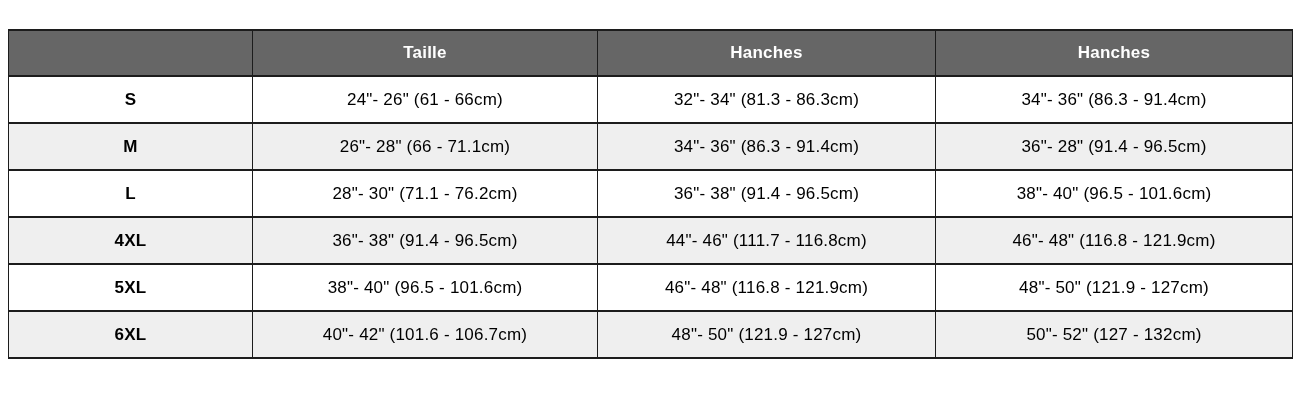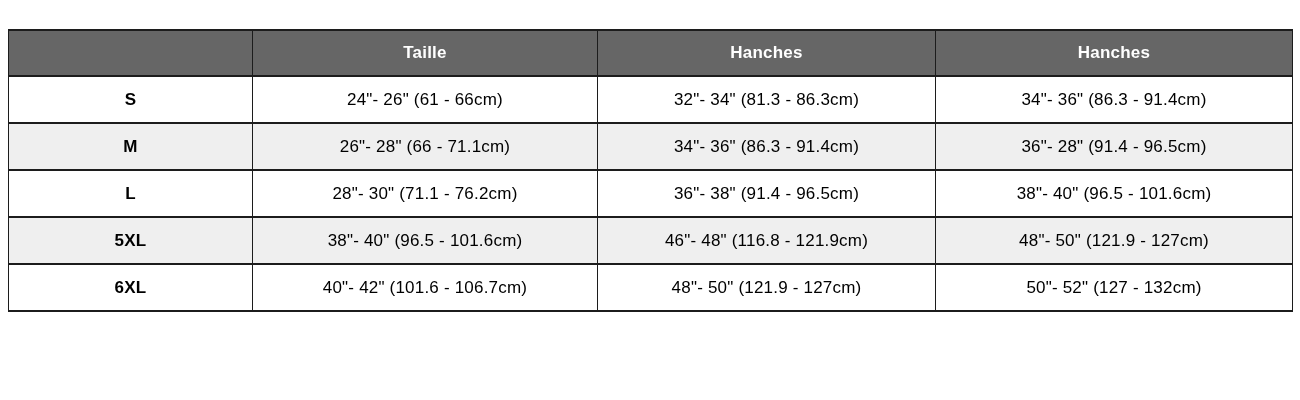--- a/index.html
+++ b/index.html
@@ -86,20 +86,26 @@
         <td>34"- 36" (86.3 - 91.4cm)</td>
         <td>36"- 28" (91.4 - 96.5cm)</td>
       </tr>
       <tr>
         <th class="size-col">L</th>
         <td>28"- 30" (71.1 - 76.2cm)</td>
         <td>36"- 38" (91.4 - 96.5cm)</td>
         <td>38"- 40" (96.5 - 101.6cm)</td>
       </tr>
       <tr>
+        <th class="size-col">4XL</th>
+        <td>36"- 38" (91.4 - 96.5cm)</td>
+        <td>44"- 46" (111.7 - 116.8cm)</td>
+        <td>46"- 48" (116.8 - 121.9cm)</td>
+      </tr>
+      <tr>
         <th class="size-col">5XL</th>
         <td>38"- 40" (96.5 - 101.6cm)</td>
         <td>46"- 48" (116.8 - 121.9cm)</td>
         <td>48"- 50" (121.9 - 127cm)</td>
       </tr>
       <tr>
         <th class="size-col">6XL</th>
         <td>40"- 42" (101.6 - 106.7cm)</td>
         <td>48"- 50" (121.9 - 127cm)</td>
         <td>50"- 52" (127 - 132cm)</td>

